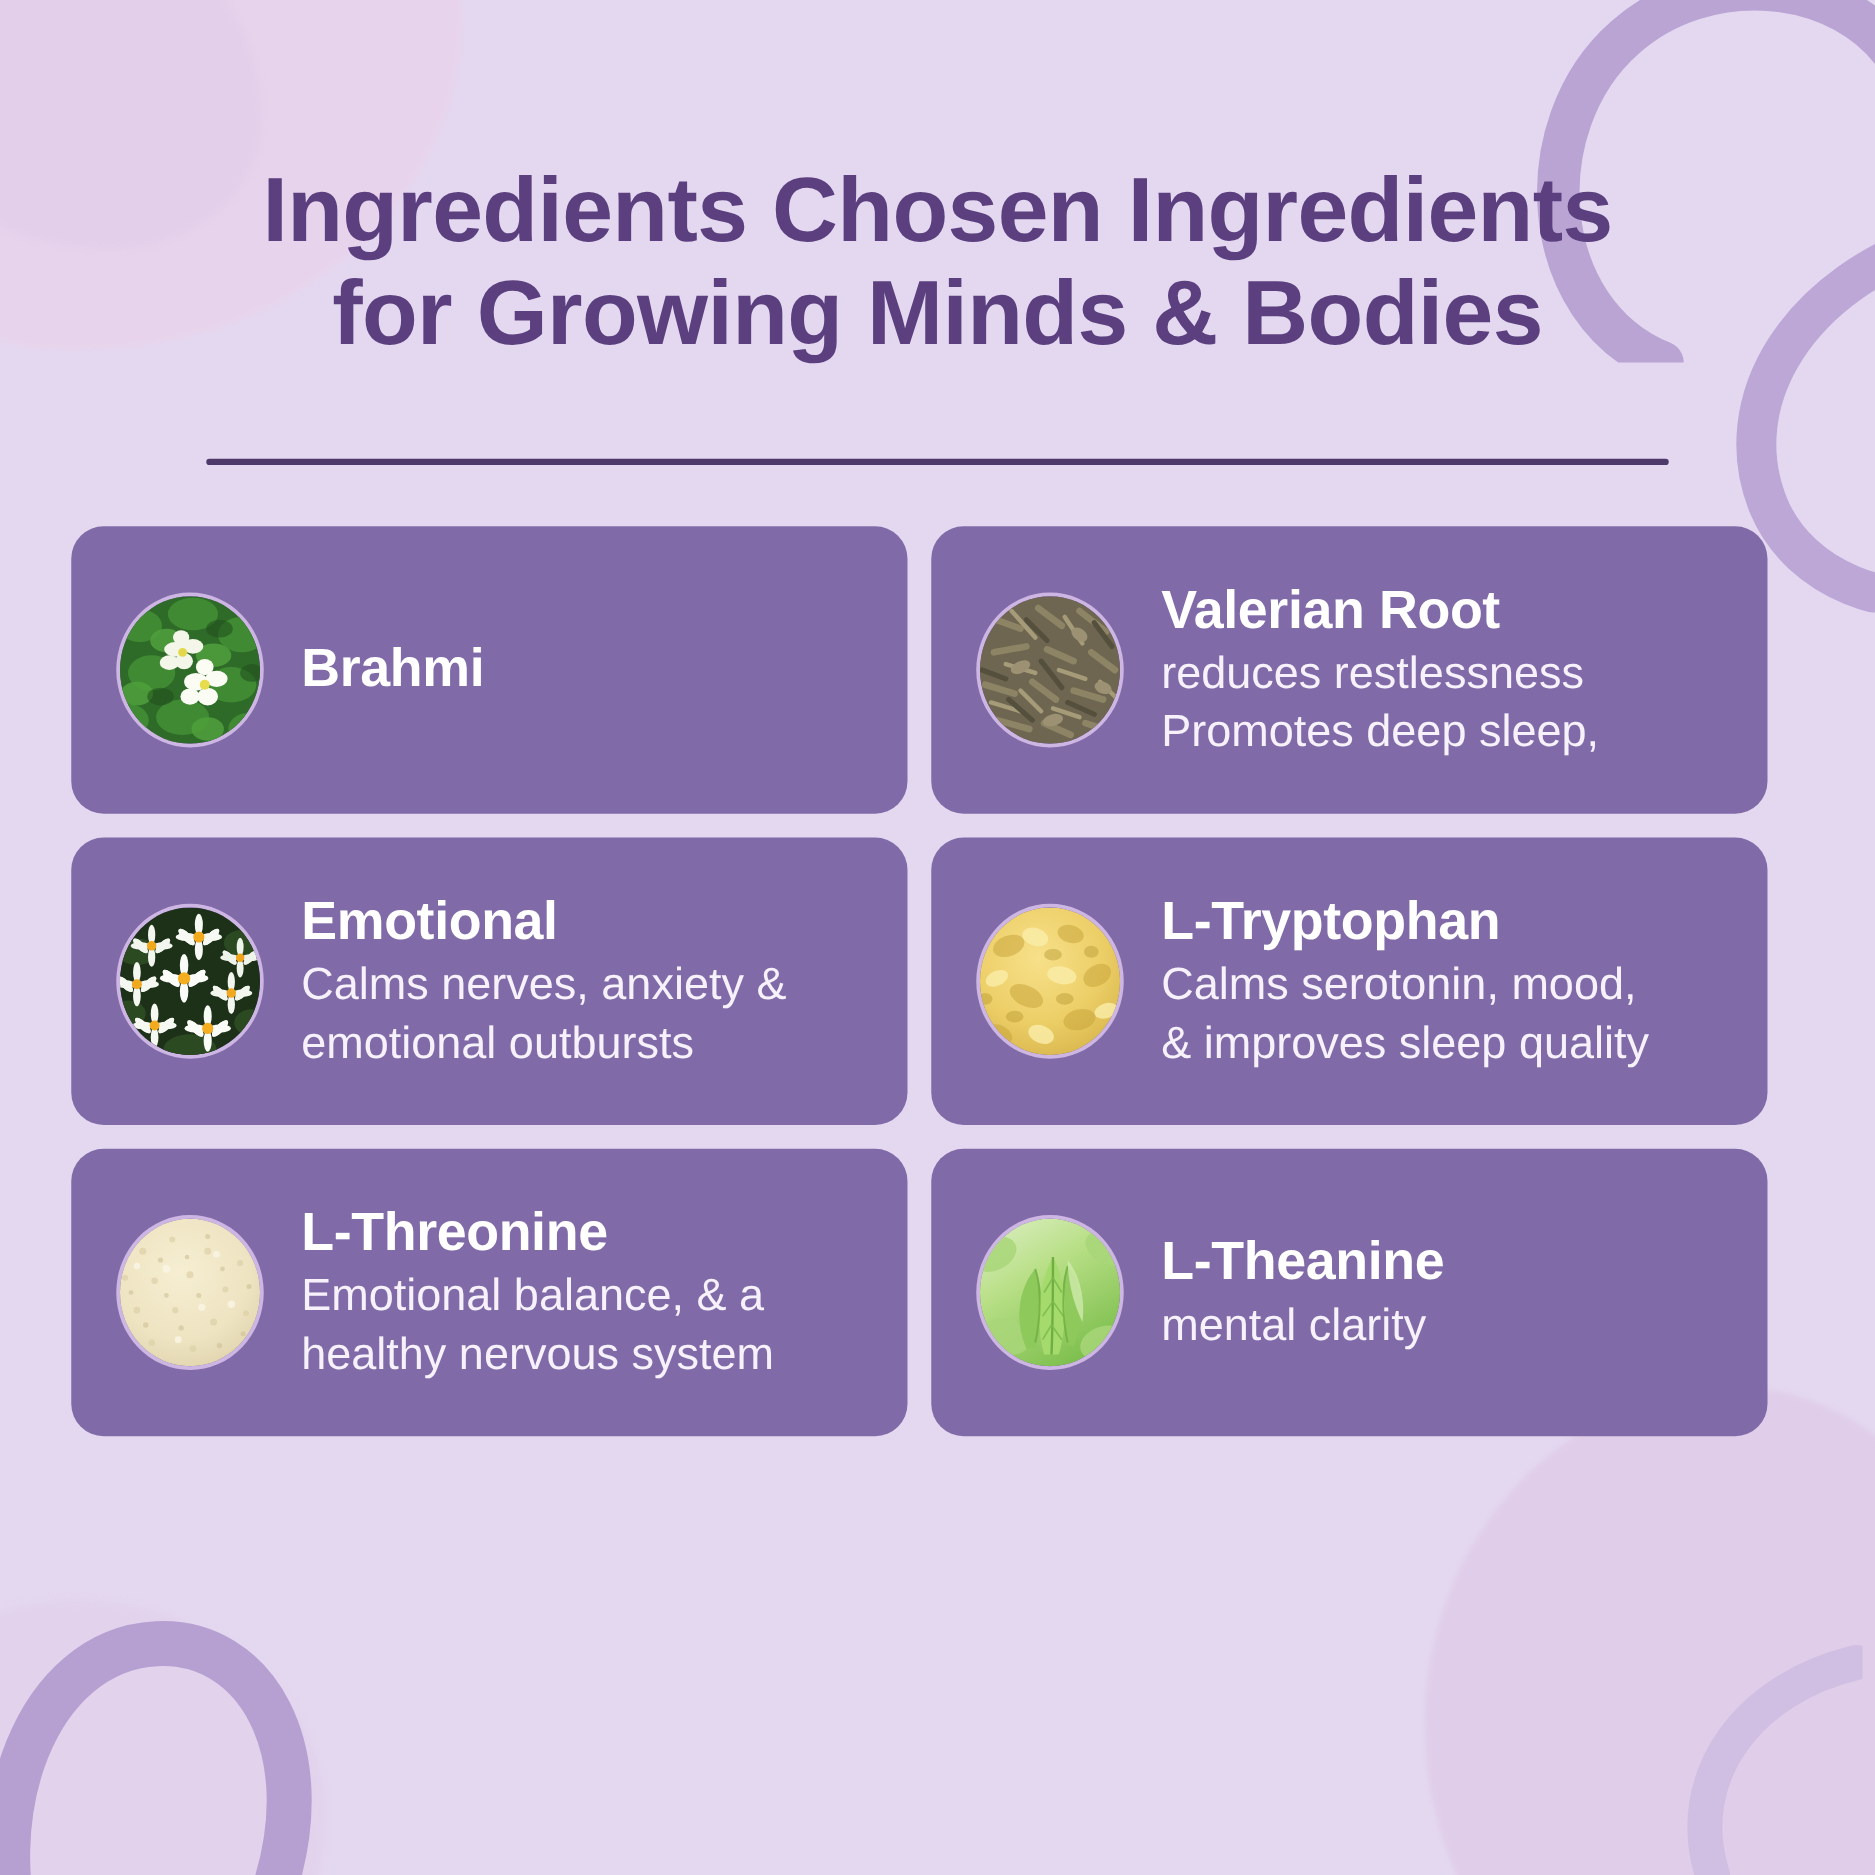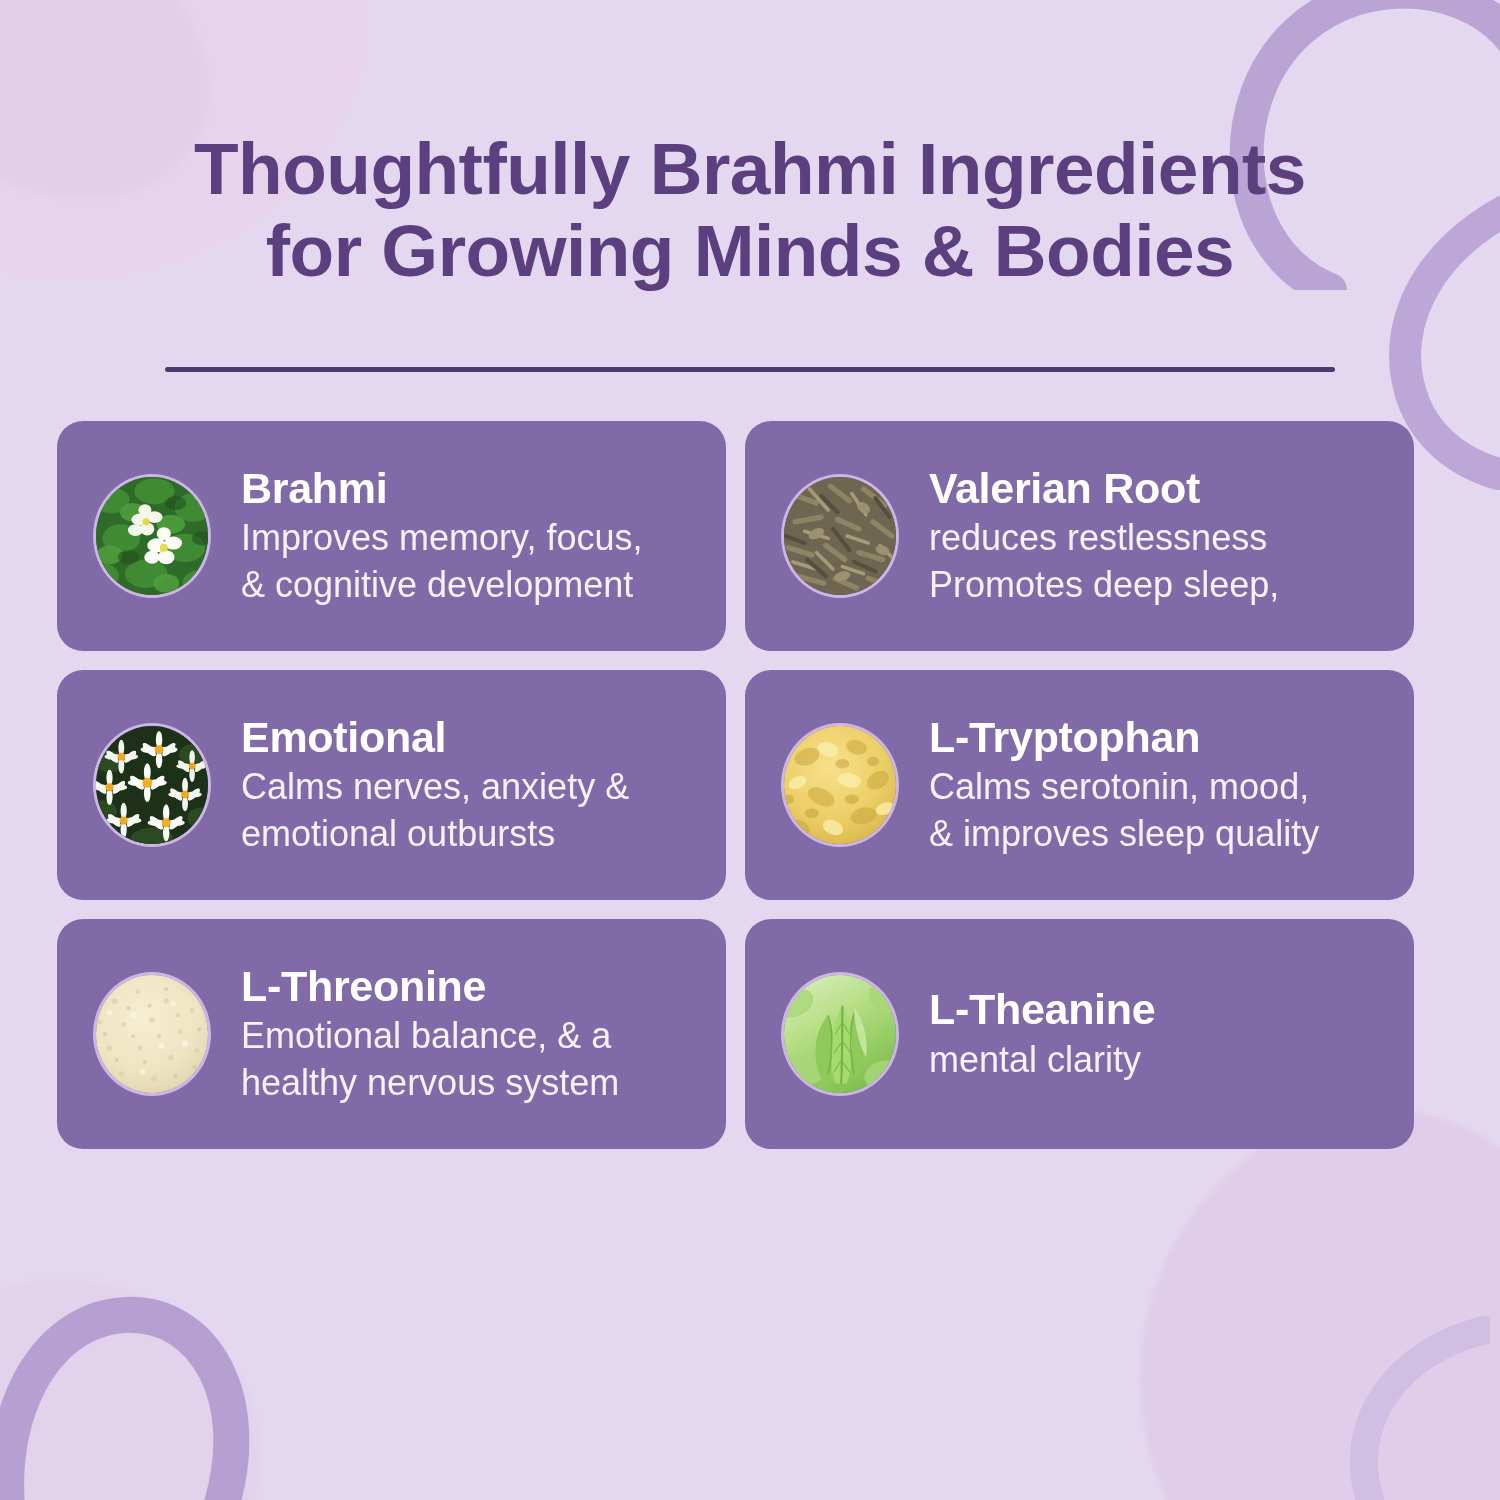--- a/index.html
+++ b/index.html
@@ -155,21 +155,21 @@
       <path d="M30 290 C-10 170 40 40 135 35 C215 31 265 120 230 230 C215 275 190 290 175 290" stroke="#b6a0d2" stroke-width="36" stroke-linecap="round" fill="none"></path>
     </svg>
 
     <svg class="swoosh" style="right:10px; bottom:-40px; width:240px; height:230px;" viewBox="0 0 240 230" fill="none">
       <path d="M235 20 C150 40 95 110 120 190" stroke="#cbb8e0" stroke-width="28" stroke-linecap="round" fill="none" opacity="0.75"></path>
     </svg>
   </div>
 
   <div class="header">
     <h1 class="page-title">
-      <span class="title-line">Thoughtfully Brahmi Ingredients</span>
+      <span class="title-line">Ingredients Chosen Ingredients</span>
       <span class="title-line">for Growing Minds &amp; Bodies</span>
     </h1>
   </div>
   <div class="divider"></div>
 
   <div class="grid">
 
     <div class="card">
       <div class="thumb">
         <svg viewBox="0 0 100 100" preserveAspectRatio="xMidYMid slice">
@@ -212,24 +212,20 @@
               <ellipse cx="62" cy="68" rx="7" ry="6"></ellipse>
                 <ellipse cx="50" cy="68" rx="6.5" ry="5.5"></ellipse>
               <ellipse cx="60" cy="48" rx="6" ry="5.5"></ellipse>
             </g>
             <circle cx="60" cy="60" r="3.4" fill="#e6dc4e"></circle>
           </g>
         </svg>
       </div>
       <div class="card-text">
         <div class="card-title">Brahmi</div>
-        <div class="card-desc">
-          <div>Improves memory, focus,</div>
-          <div>&amp; cognitive development</div>
-        </div>
       </div>
     </div>
 
     <div class="card">
       <div class="thumb">
         <svg viewBox="0 0 100 100" preserveAspectRatio="xMidYMid slice">
           <rect width="100" height="100" fill="#6e6651"></rect>
           <g stroke="#8d8466" stroke-width="4.5" stroke-linecap="round">
             <line x1="8" y1="14" x2="30" y2="22"></line>
               <line x1="42" y1="8" x2="58" y2="20"></line>

